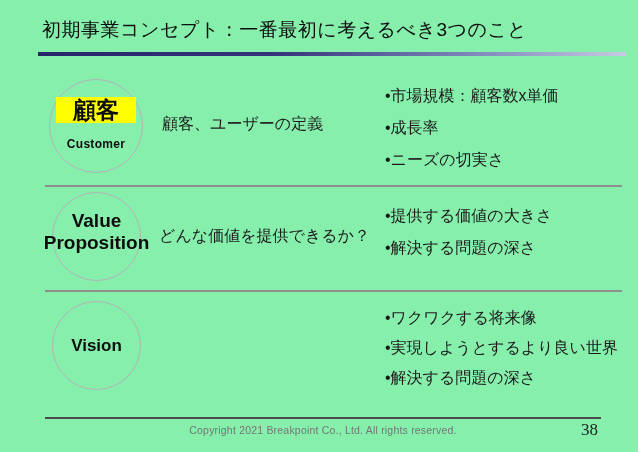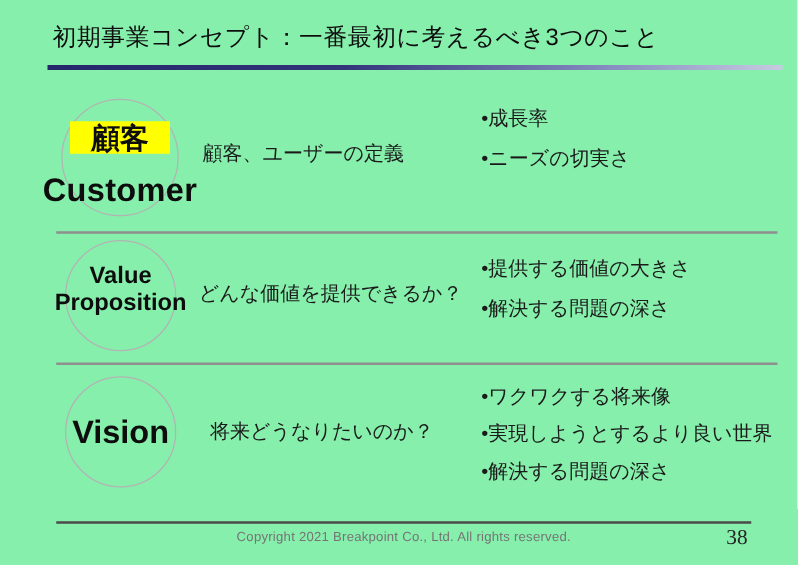--- a/index.html
+++ b/index.html
@@ -48,21 +48,21 @@
     white-space: nowrap;
     background: #FFFF00;
     padding: 0 17px;
     line-height: 26px;
   }
   .en-label-customer {
     position: absolute;
     top: 57px;
     left: 50%;
     transform: translateX(-50%);
-    font-size: 26px;
+    font-size: 12px;
     font-weight: bold;
     white-space: nowrap;
     letter-spacing: 0.3px;
   }
   .vp-label {
     position: absolute;
     top: 17px;
     left: 50%;
     transform: translateX(-50%);
     text-align: center;
@@ -70,21 +70,21 @@
     font-weight: bold;
     line-height: 22px;
   }
   .vp-label div { white-space: nowrap; }
   .vision-label {
     position: absolute;
     top: 0; left: 0; right: 0; bottom: 0;
     display: flex;
     align-items: center;
     justify-content: center;
-    font-size: 26px;
+    font-size: 17px;
     font-weight: bold;
     white-space: nowrap;
     text-align: center;
   }
   .desc {
     position: absolute;
     font-size: 16px;
     line-height: 20px;
     white-space: nowrap;
     color: #1a1a1a;
@@ -151,20 +151,21 @@
 
   <div class="title">初期事業コンセプト：一番最初に考えるべき3つのこと</div>
   <div class="title-rule"></div>
 
   <div class="circle circle-1">
     <span class="jp-label">顧客</span>
     <span class="en-label-customer">Customer</span>
   </div>
   <div class="desc desc-1">顧客、ユーザーの定義</div>
   <div class="bullets bullets-1">
+    <div class="bullet-line">•市場規模：顧客数x単価</div>
     <div class="bullet-line">•成長率</div>
     <div class="bullet-line">•ニーズの切実さ</div>
   </div>
   <div class="separator sep-1"></div>
 
   <div class="circle circle-2">
     <div class="vp-label">
       <div>Value</div>
       <div>Proposition</div>
     </div>
@@ -172,21 +173,20 @@
   <div class="desc desc-2">どんな価値を提供できるか？</div>
   <div class="bullets bullets-2">
     <div class="bullet-line">•提供する価値の大きさ</div>
     <div class="bullet-line">•解決する問題の深さ</div>
   </div>
   <div class="separator sep-2"></div>
 
   <div class="circle circle-3">
     <div class="vision-label">Vision</div>
   </div>
-  <div class="desc desc-3">将来どうなりたいのか？</div>
   <div class="bullets bullets-3">
     <div class="bullet-line">•ワクワクする将来像</div>
     <div class="bullet-line">•実現しようとするより良い世界</div>
     <div class="bullet-line">•解決する問題の深さ</div>
   </div>
 
   <div class="footer-rule"></div>
   <div class="copyright">Copyright 2021 Breakpoint Co., Ltd. All rights reserved.</div>
   <div class="page-number">38</div>
 

